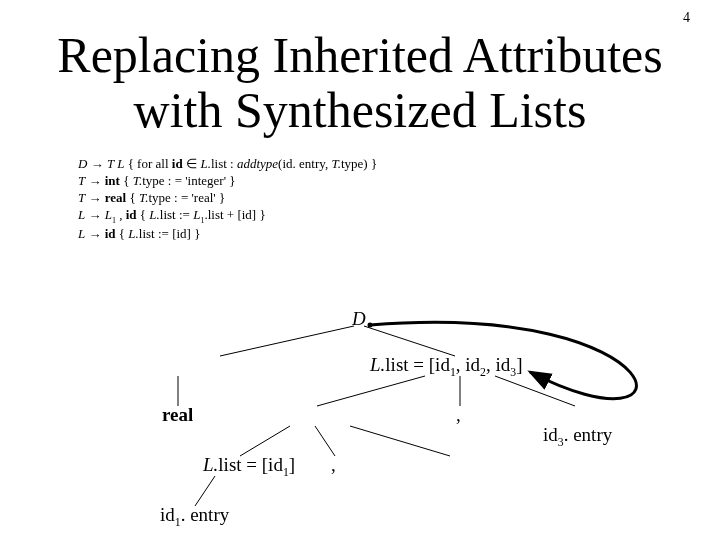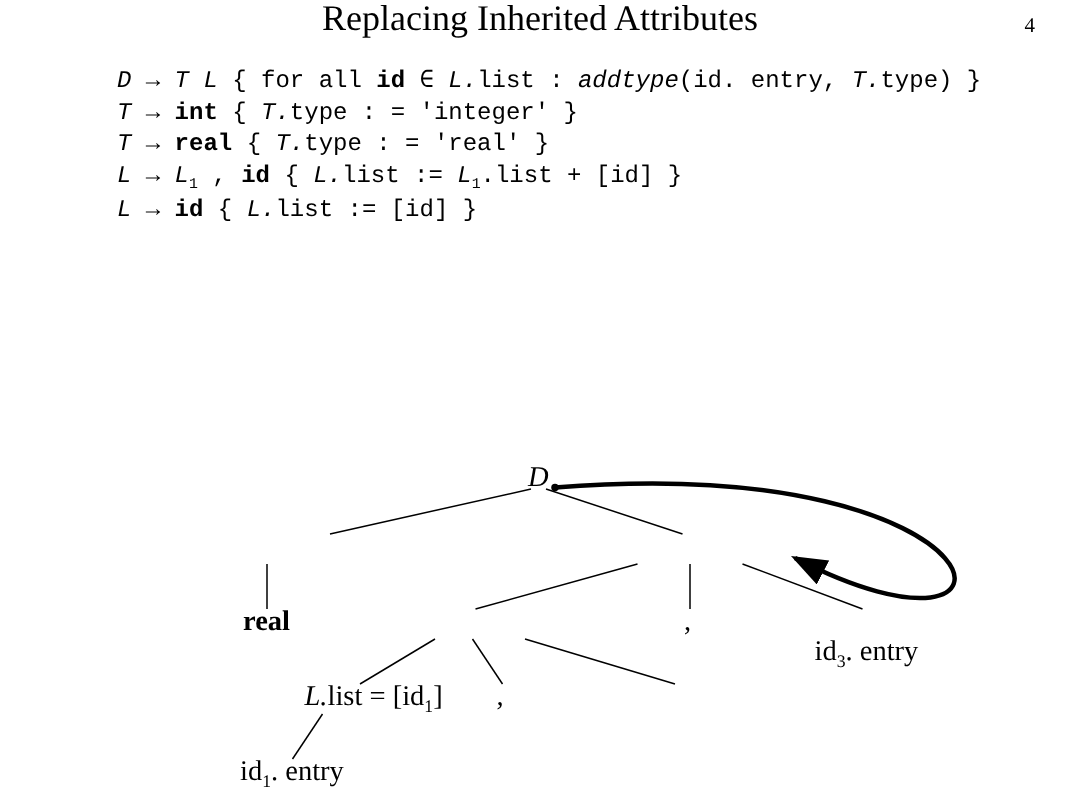--- a/index.html
+++ b/index.html
@@ -13,29 +13,29 @@
     overflow: hidden;
   }
   .page-number {
     position: absolute;
     top: 10px;
     right: 30px;
     font-size: 14px;
   }
   .title {
     text-align: center;
-    font-size: 24px;
+    font-size: 50px;
     font-weight: normal;
+    margin-top: 28px;
     line-height: 1.1;
   }
   .grammar {
     margin: 18px 0 0 78px;
-    font-size: 16px;
+    font-size: 13px;
     line-height: 1.3;
-    font-family: Liberation Mono, monospace;
   }
   .grammar .sub {
     font-size: 0.62em;
     vertical-align: sub;
   }
   .tree-area {
     position: absolute;
     left: 0;
     top: 310px;
     width: 720px;
@@ -59,20 +59,21 @@
     pointer-events: none;
   }
 </style>
 </head>
 <body>
 
 <div class="page-number">4</div>
 
 <div class="title">
   <span>Replacing Inherited Attributes</span><br>
+  <span>with Synthesized Lists</span>
 </div>
 
 <div class="grammar">
   <div>
     <i>D</i> →<i> T L</i><span> { for all </span><b>id</b><span> ∈ </span><i>L.</i><span>list : </span><i>addtype</i><span>(id. entry, </span><i>T.</i><span>type) }</span>
   </div>
   <div>
     <i>T</i> →<b> int</b><span> { </span><i>T.</i><span>type : = 'integer' }</span>
   </div>
   <div>
@@ -104,20 +105,23 @@
     <line x1="315" y1="116" x2="335" y2="146" stroke="#000"></line>
     <line x1="350" y1="116" x2="450" y2="146" stroke="#000"></line>
     <line x1="215" y1="166" x2="195" y2="196" stroke="#000"></line>
     <path d="M 370 15 C 680 -10, 700 150, 530 62" stroke="#000" fill="none" stroke-width="3" marker-end="url(#arrow)"></path>
     <circle cx="370" cy="15" r="2.5" fill="#000"></circle>
   </svg>
 
   <div class="node" style="left:352px; top:-2px;"><i>D</i></div>
 
 
+  <div class="node" style="left:370px; top:44px;">
+    <i>L.</i><span>list = [id</span><span class="sub">1</span><span>, id</span><span class="sub">2</span><span>, id</span><span class="sub">3</span><span>]</span>
+  </div>
 
   <div class="node" style="left:162px; top:94px;"><b>real</b></div>
 
 
   <div class="node" style="left:456px; top:94px;"><span>,</span></div>
 
   <div class="node" style="left:543px; top:94px;margin-top:20px;">
     <span>id</span><span class="sub">3</span><span>. entry</span>
   </div>
 

